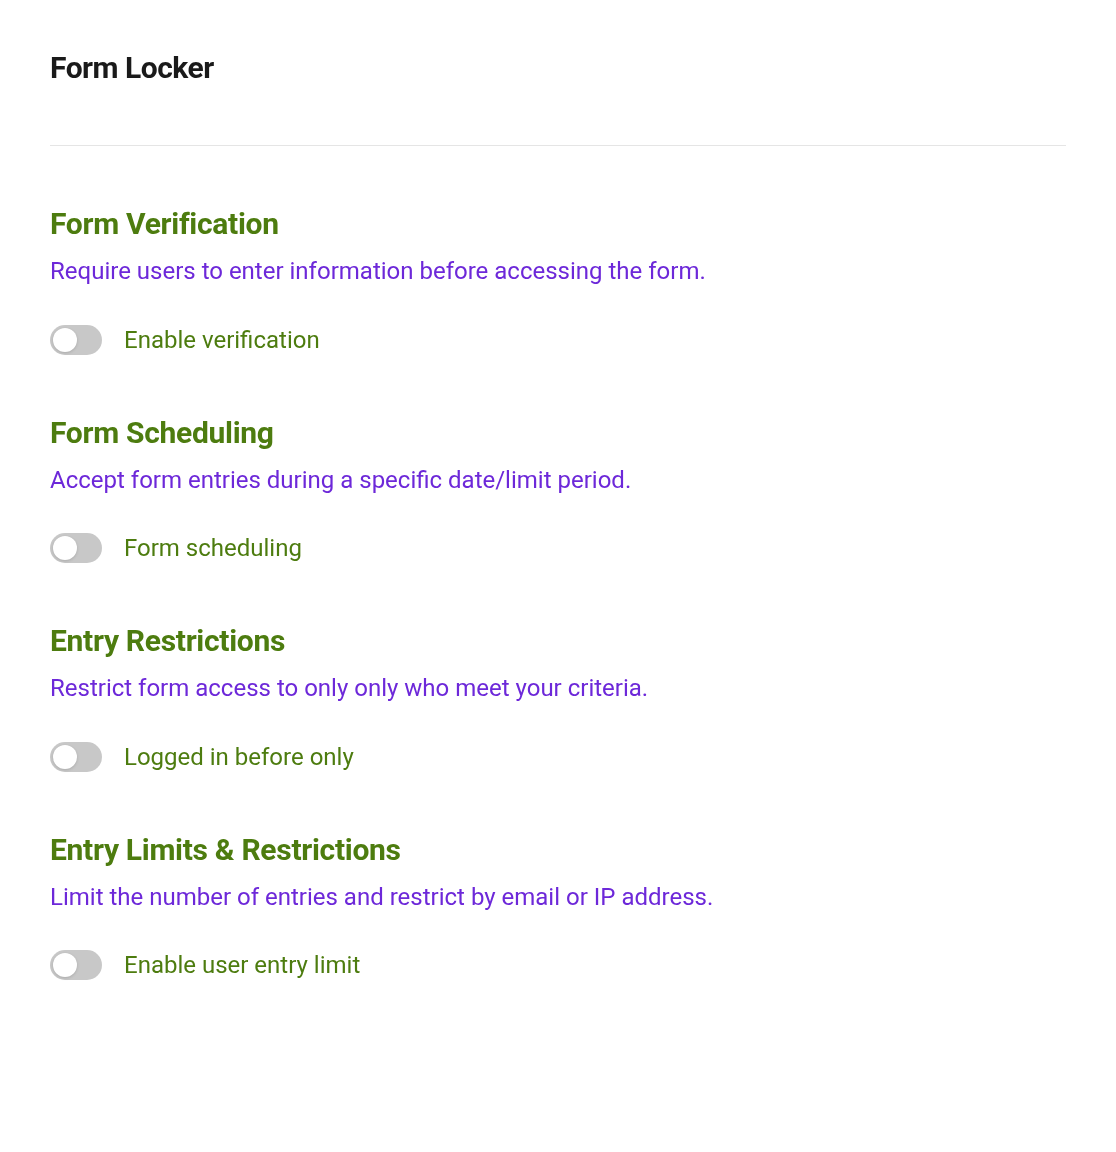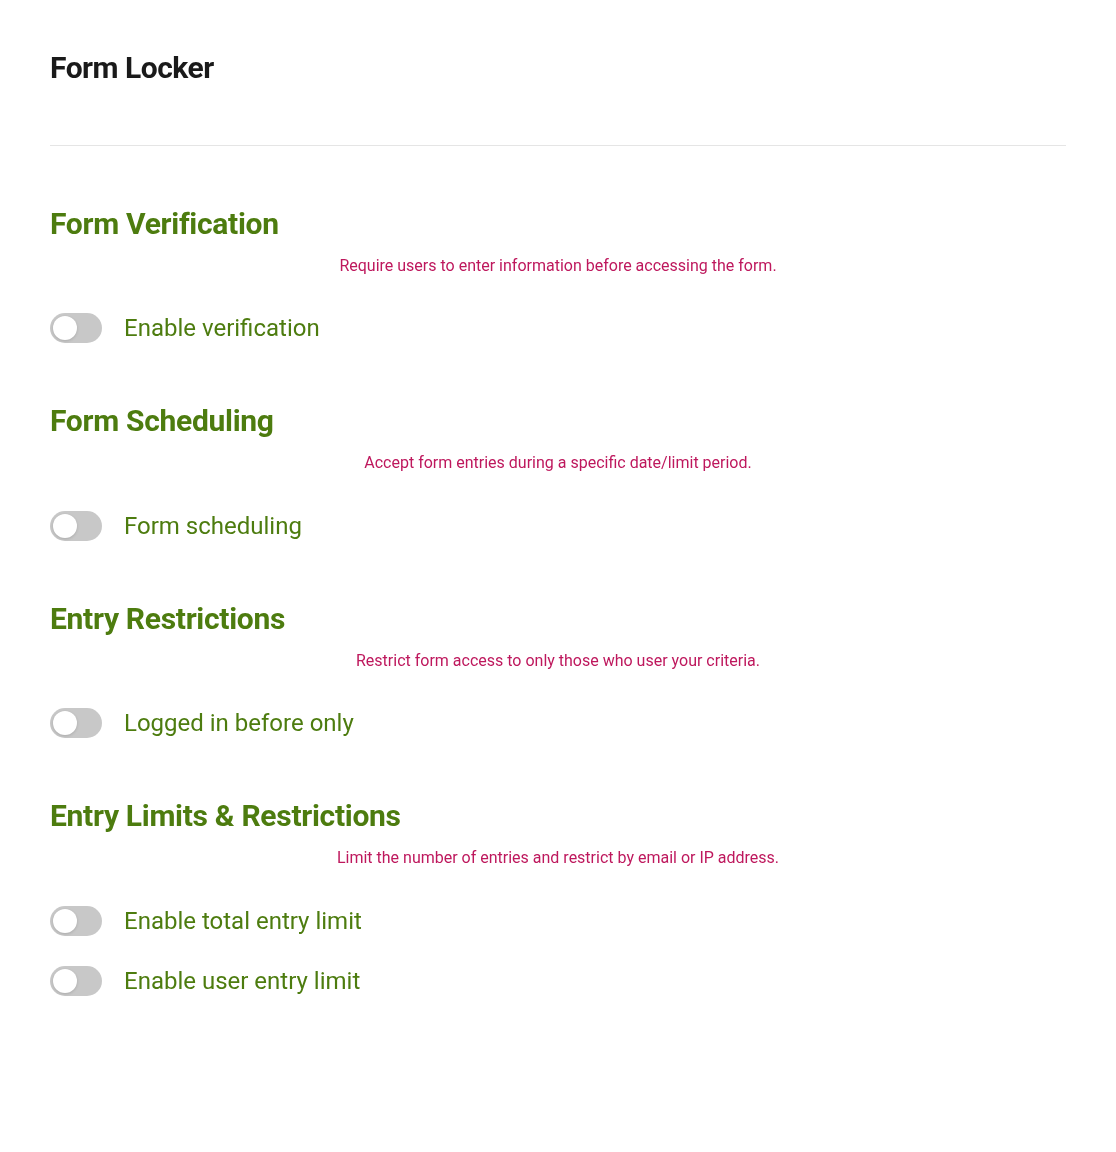--- a/index.html
+++ b/index.html
@@ -30,25 +30,24 @@
       margin-bottom: 60px;
     }
     .section-title {
       font-size: 30px;
       font-weight: 700;
       color: #4d7c0f;
       margin-bottom: 14px;
       letter-spacing: -0.3px;
     }
     .section-description {
-      font-size: 16px;
-      color: #be185d;
+      font-size: 24px;
+      color: #6d28d9;
       margin-bottom: 36px;
       line-height: 1.4;
-      text-align: center;
     }
     .toggle-row {
       display: flex;
       align-items: center;
       gap: 22px;
       margin-bottom: 30px;
     }
     .toggle-row:last-child {
       margin-bottom: 0;
     }
@@ -100,37 +99,31 @@
   <div class="toggle-row">
     <div class="toggle">
       <div class="toggle-knob"></div>
     </div>
     <span class="toggle-label">Form scheduling</span>
   </div>
 </div>
 
 <div class="section">
   <h2 class="section-title">Entry Restrictions</h2>
-  <p class="section-description">Restrict form access to only those who user your criteria.</p>
+  <p class="section-description">Restrict form access to only only who meet your criteria.</p>
   <div class="toggle-row">
     <div class="toggle">
       <div class="toggle-knob"></div>
     </div>
     <span class="toggle-label">Logged in before only</span>
   </div>
 </div>
 
 <div class="section">
   <h2 class="section-title">Entry Limits &amp; Restrictions</h2>
   <p class="section-description">Limit the number of entries and restrict by email or IP address.</p>
   <div class="toggle-row">
     <div class="toggle">
       <div class="toggle-knob"></div>
     </div>
-    <span class="toggle-label">Enable total entry limit</span>
-  </div>
-  <div class="toggle-row">
-    <div class="toggle">
-      <div class="toggle-knob"></div>
-    </div>
     <span class="toggle-label">Enable user entry limit</span>
   </div>
 </div>
 
 </body></html>

